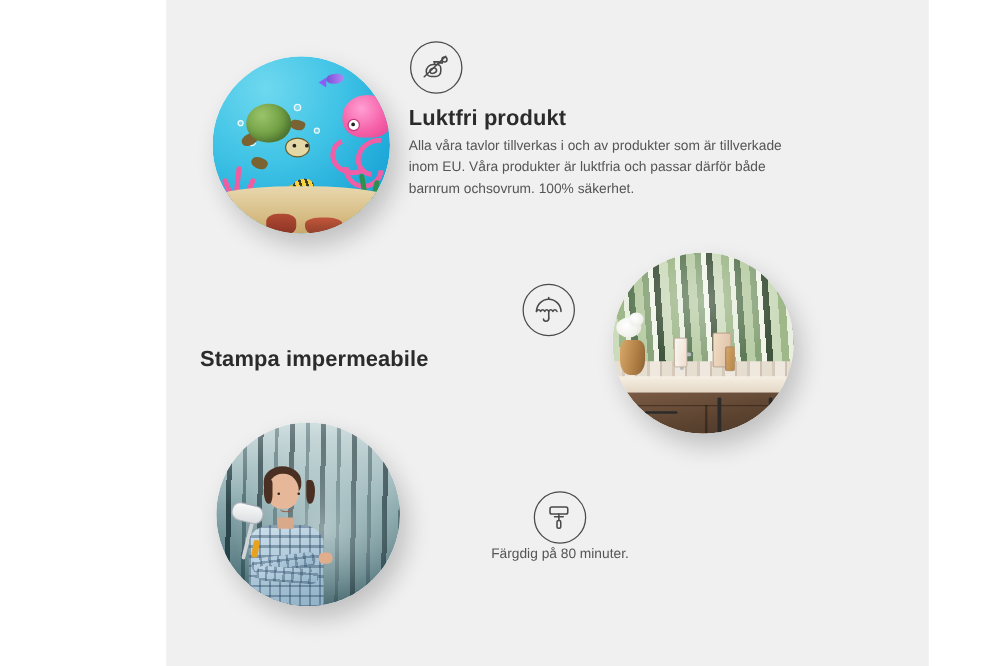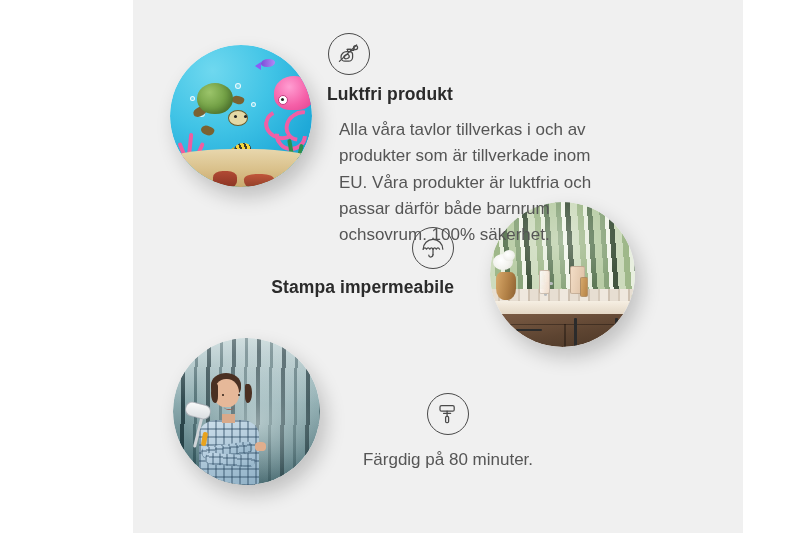--- a/index.html
+++ b/index.html
@@ -279,40 +279,40 @@
 
   .feat-title {
     font-size: 17.5px;
     font-weight: 700;
     color: #2b2b2b;
     letter-spacing: 0.1px;
     margin: 9px 0 4px 0;
     line-height: 1.2;
   }
   .feat-desc {
-    font-size: 17px;
+    font-size: 11px;
     color: #555555;
     line-height: 1.55;
-    margin: 12px;
+    margin: 0;
   }
 
   
   #feature-odourless {
     left: 194px;  
     top: 33px;
     width: 302px;
   }
   #feature-odourless .icon-badge { margin-left: 1px; }
 
   
   #feature-waterproof {
-    left: 21px;
+    left: 27px;
     top: 227px;
     width: 300px;
-    text-align: right;
+    text-align: left;
   }
   #feature-waterproof .icon-row {
     display: flex; justify-content: flex-end;
   }
   #feature-waterproof .feat-title { margin-top: 8px; }
 
   
   #feature-easy {
     left: 170px;
     top: 393px;

